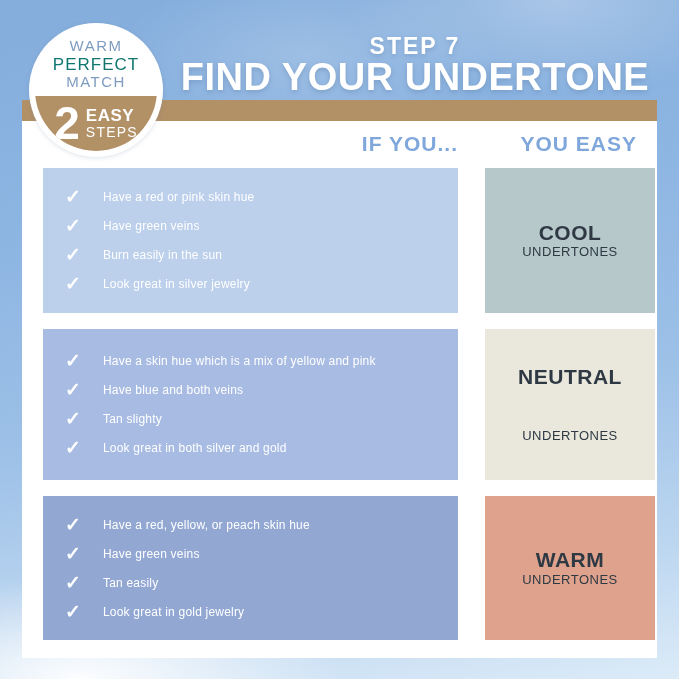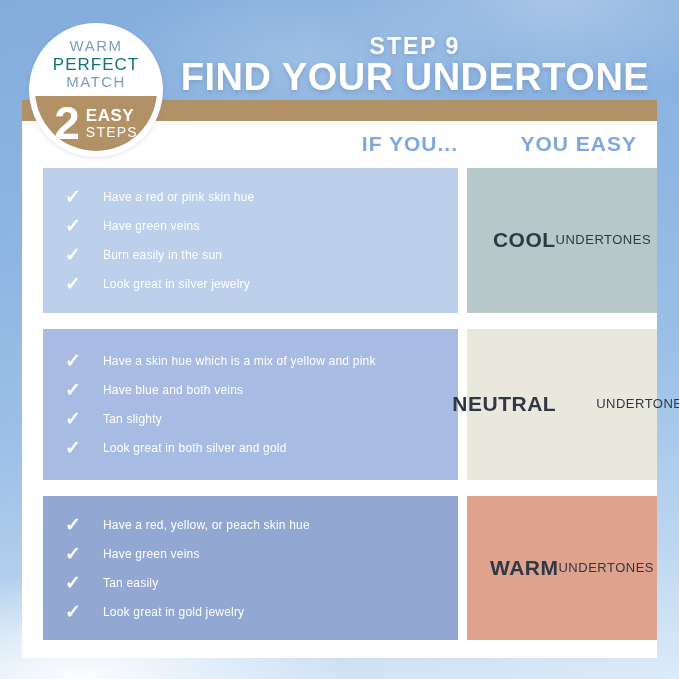--- a/index.html
+++ b/index.html
@@ -37,22 +37,22 @@
          font-size:38px; font-weight:800; letter-spacing:0.5px; color:#ffffff;
          text-shadow:0 2px 5px rgba(90,120,160,0.4);}
   
   .col-header{position:absolute; top:132px; text-align:right; font-size:21px; font-weight:800;
          letter-spacing:1px;}
   .col-header.left{left:43px; width:415px;}
   .col-header.right{left:467px; width:170px;}
   
   .items-box{position:absolute; left:43px; width:415px; display:flex; flex-direction:column;
          justify-content:center; gap:9px; box-sizing:border-box; padding-left:22px;}
-  .result-box{position:absolute; left:467px; width:170px; display:flex; flex-direction:row;
-         align-items:center; justify-content:center; line-height:1.15;padding-left:20px;}
+  .result-box{position:absolute; left:485px; width:170px; display:flex; flex-direction:column;
+         align-items:center; justify-content:center; line-height:1.15;}
   .row1 .items-box,.row1 .result-box{top:168px; height:145px;}
   .row2 .items-box,.row2 .result-box{top:329px; height:151px;}
   .row3 .items-box,.row3 .result-box{top:496px; height:144px;}
   .item{display:flex; align-items:flex-start; color:#ffffff;}
   .check{width:38px; font-size:19px; font-weight:700; line-height:20px; flex:none;}
   .item-text{font-size:12px; font-weight:500; letter-spacing:0.2px; line-height:20px; max-width:325px;}
   .result-word{font-size:21px; font-weight:800; letter-spacing:0.5px; color:#2e3944;}
   .result-sub{font-size:13px; font-weight:400; letter-spacing:0.5px; color:#2e3944;}
 </style>
 </head>
@@ -74,21 +74,21 @@
       <div class="badge-bottom">
         <span class="badge-num">2</span>
         <span class="badge-steps">
           <span class="s1">EASY</span>
           <span class="s2">STEPS</span>
         </span>
       </div>
     </div>
   </div>
 
-  <div class="step-label">STEP 9</div>
+  <div class="step-label">STEP 7</div>
   <div class="main-title">FIND YOUR UNDERTONE</div>
 
   <div class="col-header left" style="color: rgb(127, 167, 219);">IF YOU...</div>
   <div class="col-header right" style="color: rgb(127, 167, 219);">YOU EASY</div>
 
   <div class="row1">
     <div class="items-box" style="background-color: rgb(188, 207, 235);">
       <div class="item">
         <span class="check">✓</span>
         <span class="item-text">Have a red or pink skin hue</span>

